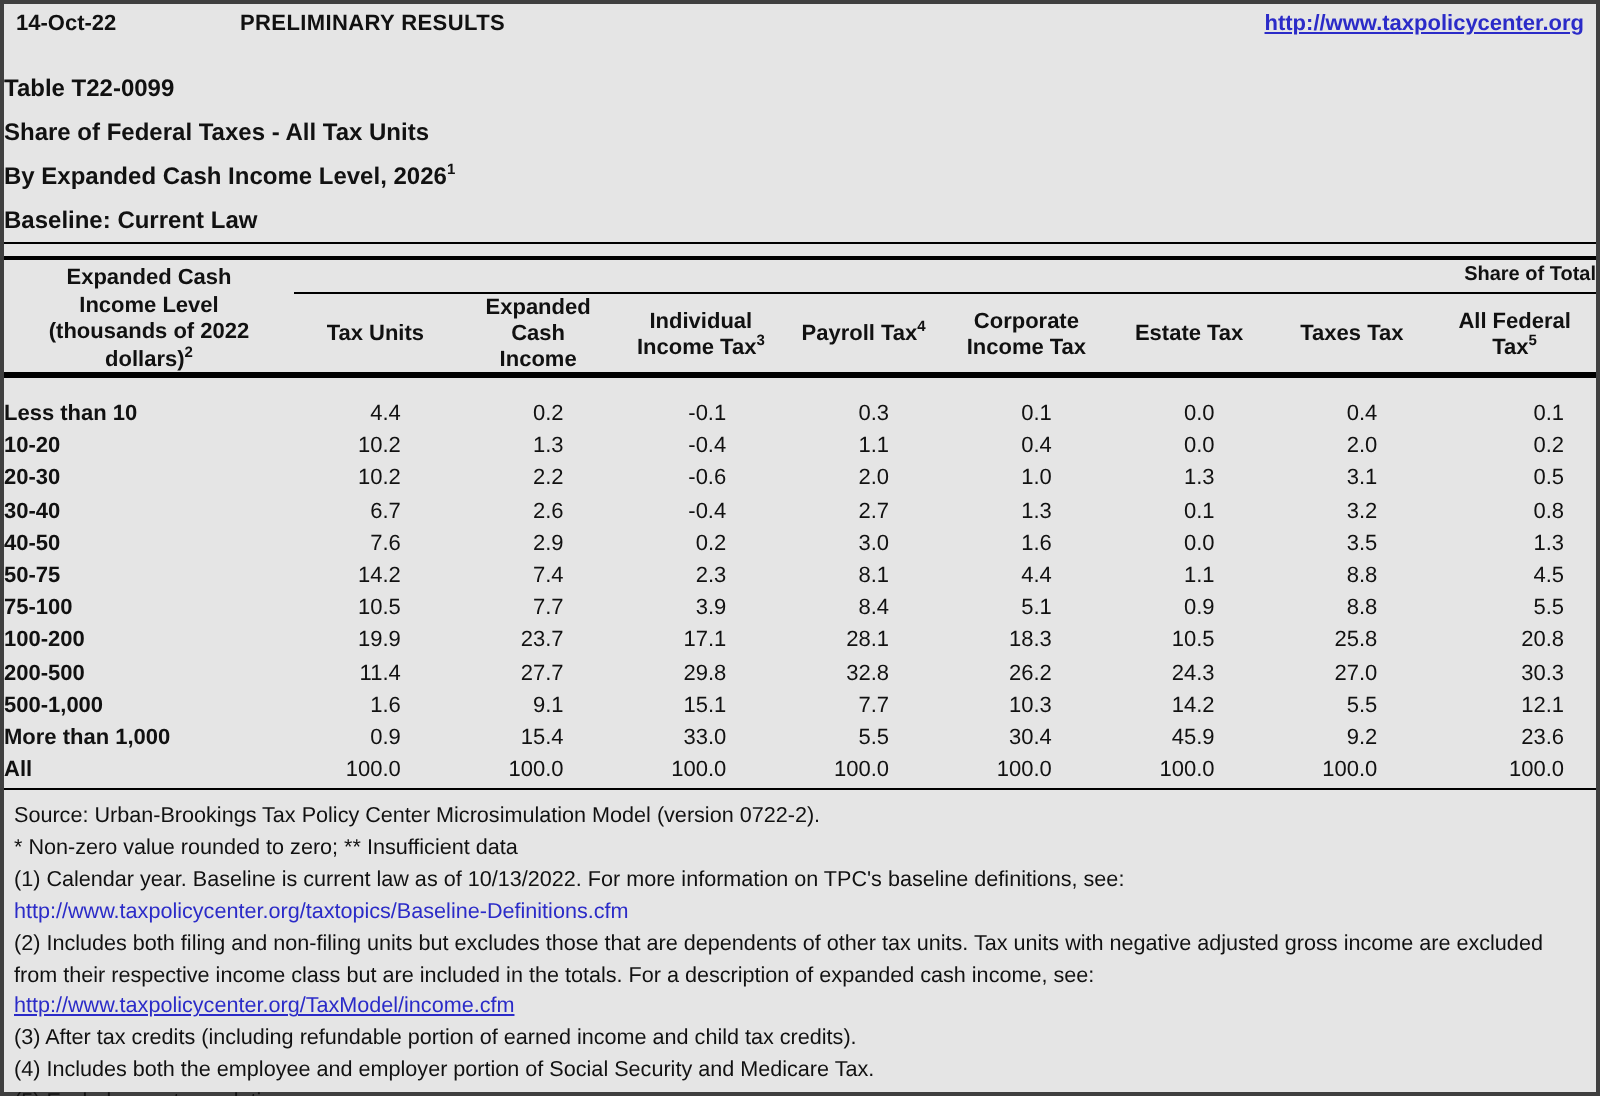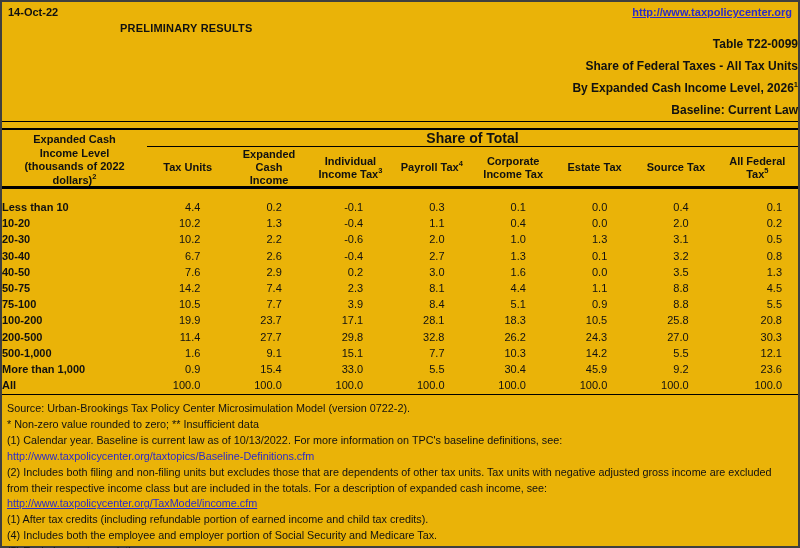--- a/index.html
+++ b/index.html
@@ -1,48 +1,48 @@
 <!DOCTYPE html>
 <html><head>
 <meta charset="utf-8">
 <style>
   * { margin:0; padding:0; box-sizing:border-box; }
   html,body { width:800px; height:548px; background:#fff; overflow:hidden;
               font-family:"Liberation Sans", sans-serif; color:#111; }
   .page { position:absolute; top:0; left:0; width:800px; height:548px;
-          border:2px solid #3f3f3f; background:#eab308; }
+          border:2px solid #3f3f3f; background:#e5e5e5; }
 
   
   .topbar { position:absolute; top:4px; left:0; right:0; height:16px; font-size:11px; font-weight:bold; }
   .date   { position:absolute; left:6px; top:0; }
-  .prelim { position:absolute; left:118px; top:16px; letter-spacing:.2px; }
+  .prelim { position:absolute; left:118px; top:0; letter-spacing:.2px; }
   .siteurl{ position:absolute; right:6px; top:0; font-weight:bold; }
 
   a.link { color:#2b2bc8; text-decoration:none; cursor:pointer; }
   a.link.u { text-decoration:underline; }
 
   
-  .titleblock div { position:absolute; left:0; width:100%; text-align:right;
+  .titleblock div { position:absolute; left:0; width:100%; text-align:left;
                     font-size:12px; font-weight:bold; }
   .t1 { top:35px; } .t2 { top:57px; } .t3 { top:79px; } .t4 { top:101px; }
   sup { font-size:7.5px; vertical-align:super; line-height:0; font-weight:bold; }
 
   
   .dbl-top { position:absolute; top:119px; left:0; right:0; height:9px;
              border-top:1px solid #000; border-bottom:2px solid #000; }
   .hdr-bottom { position:absolute; top:184px; left:0; right:0; height:3px; background:#000; }
   .tbl-bottom { position:absolute; top:392px; left:0; right:0; height:1px; background:#000; }
 
   
   .thead { position:absolute; top:129px; left:0; right:0; height:55px; }
   .fch { position:absolute; left:0; top:2px; width:145px; text-align:center;
          font-size:11px; font-weight:bold; line-height:13.5px; }
   .group { position:absolute; left:145px; right:0; top:0; height:16px;
-           border-bottom:1px solid #000; text-align:center;
-           font-size:14px; font-weight:bold; line-height:14px; }
+           border-bottom:1px solid #000; text-align:right;
+           font-size:10px; font-weight:bold; line-height:14px; }
   .colheads { position:absolute; left:145px; right:0; top:17px; bottom:0;
               display:grid; grid-template-columns:repeat(8,1fr); }
   .colhead { display:flex; align-items:center; justify-content:center;
              text-align:center; font-size:11px; font-weight:bold; line-height:13px; }
 
   
   .rows { position:absolute; top:197px; left:0; right:0; }
   .trow { display:grid; grid-template-columns:145px repeat(8,1fr);
           height:16.2px; align-items:center; font-size:11px; }
   .rlabel { text-align:left; padding-right:41px; font-weight:bold; white-space:nowrap; }
@@ -110,21 +110,21 @@
             <div><span>Income Tax</span></div>
           </div>
         </div>
         <div class="colhead">
           <div>
             <div><span>Estate Tax</span></div>
           </div>
         </div>
         <div class="colhead">
           <div>
-            <div><span>Source Tax</span></div>
+            <div><span>Taxes Tax</span></div>
           </div>
         </div>
         <div class="colhead">
           <div>
             <div><span>All Federal</span></div>
             <div><span>Tax</span><sup>5</sup></div>
           </div>
         </div>
       </div>
   </div>
@@ -269,18 +269,18 @@
   <div class="tbl-bottom"></div>
 
   <div class="footnotes">
     <div>Source: Urban-Brookings Tax Policy Center Microsimulation Model (version 0722-2).</div>
     <div>* Non-zero value rounded to zero; ** Insufficient data</div>
     <div>(1) Calendar year. Baseline is current law as of 10/13/2022. For more information on TPC's baseline definitions, see:</div>
     <div><a class="link">http://www.taxpolicycenter.org/taxtopics/Baseline-Definitions.cfm</a></div>
     <div>(2) Includes both filing and non-filing units but excludes those that are dependents of other tax units. Tax units with negative adjusted gross income are excluded</div>
     <div>from their respective income class but are included in the totals. For a description of expanded cash income, see:</div>
     <div><a class="link u">http://www.taxpolicycenter.org/TaxModel/income.cfm</a></div>
-    <div>(1) After tax credits (including refundable portion of earned income and child tax credits).</div>
+    <div>(3) After tax credits (including refundable portion of earned income and child tax credits).</div>
     <div>(4) Includes both the employee and employer portion of Social Security and Medicare Tax.</div>
     <div>(5) Excludes customs duties.</div>
   </div>
 
 </div>
 
 </body></html>

